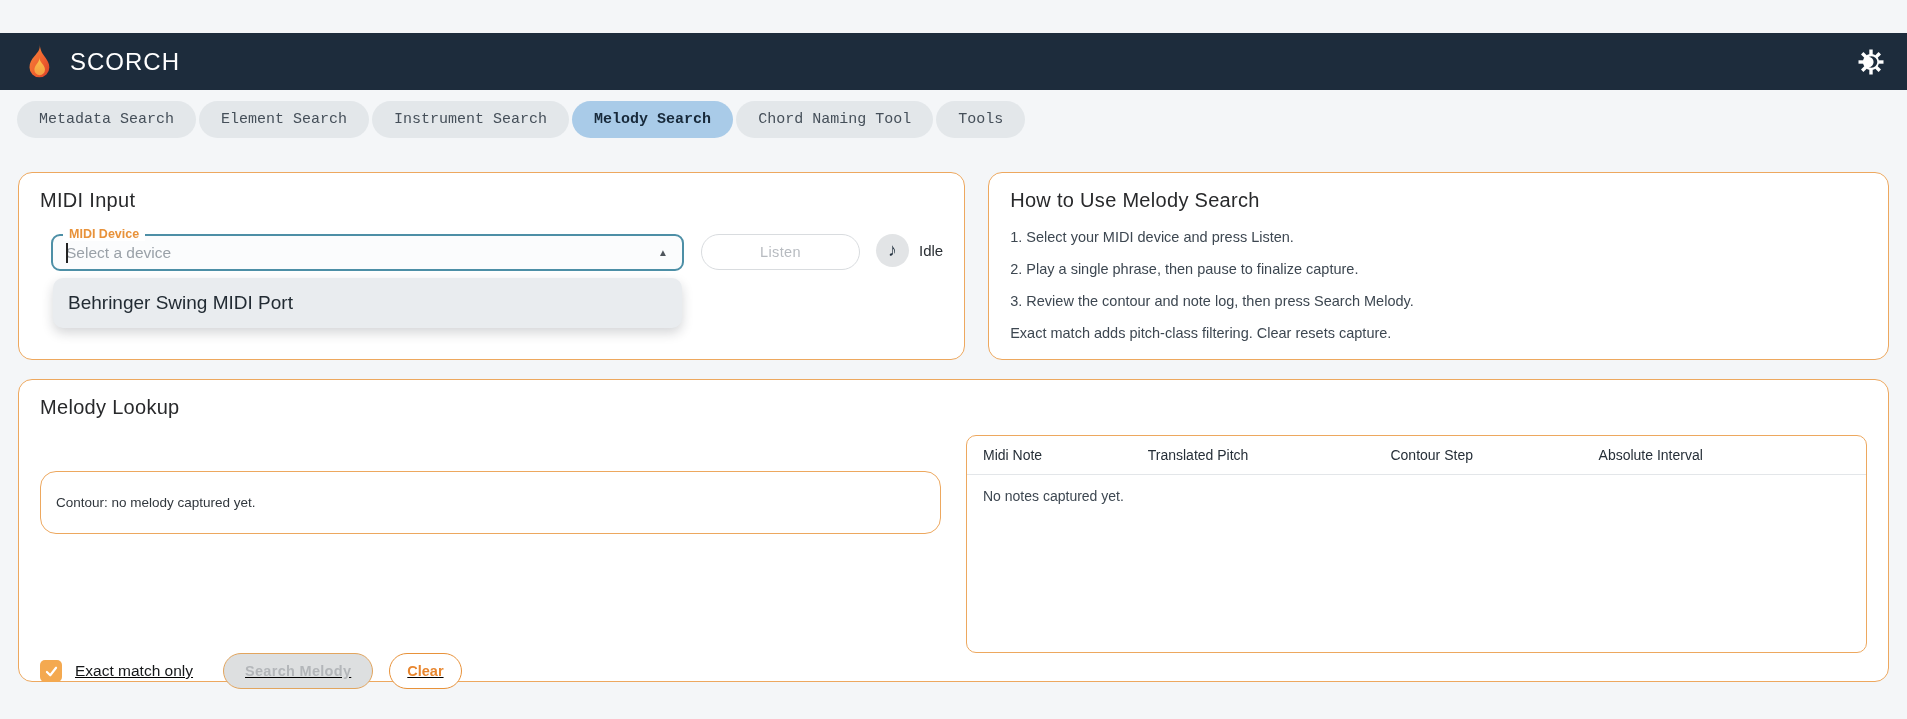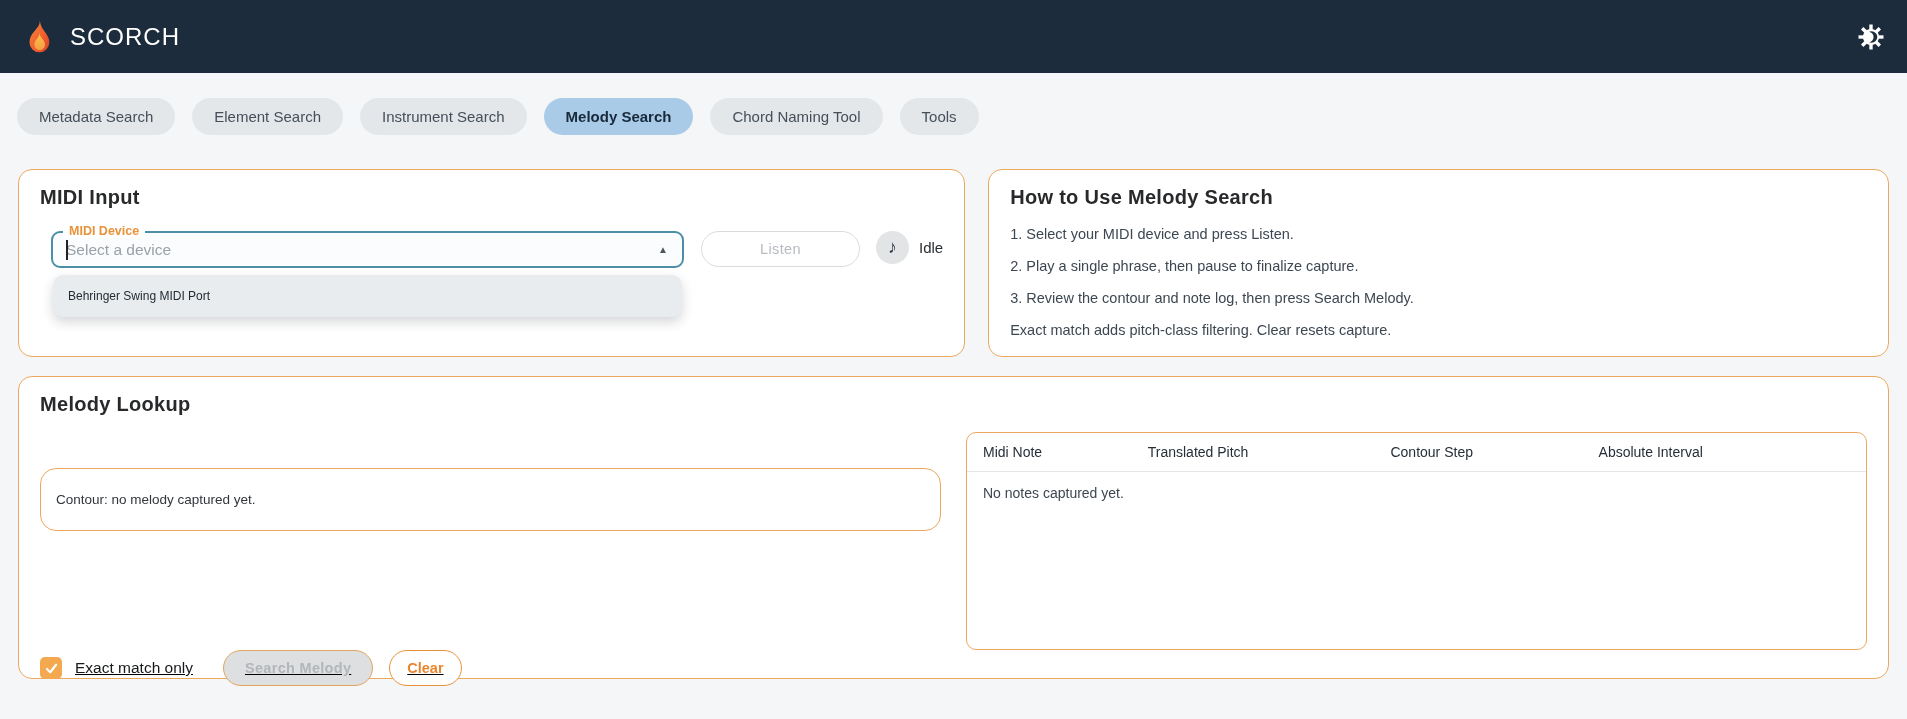--- a/index.html
+++ b/index.html
@@ -4,42 +4,44 @@
 <style>
   * { box-sizing: border-box; margin: 0; padding: 0; }
   html, body { width: 1907px; height: 719px; overflow: hidden; }
   body {
     font-family: "Liberation Sans", sans-serif;
     background: #f4f6f8;
   }
 
   
   .header {
-    height: 73px;
+    height: 57px;
     background: #1d2c3c;
     display: flex;
     align-items: center;
     padding: 0 22px;
+    margin-top: 33px;
   }
   .logo { width: 34px; height: 38px; display: block; }
   .app-title {
     color: #ffffff;
     font-size: 24px;
     font-weight: 500;
     letter-spacing: 1px;
     margin-left: 14px;
   }
   .header-spacer { flex: 1; }
   .theme-toggle { width: 28px; height: 28px; cursor: pointer; display: block; }
 
   
   .tabbar {
     display: flex;
-    gap: 17px;
-    padding: 25px 17px 0 17px;
+    gap: 3px;
+    padding: 11px 17px 0 17px;
+    font-family: Liberation Mono, monospace;
   }
   .tab {
     height: 37px;
     line-height: 37px;
     padding: 0 22px;
     border-radius: 19px;
     background: #e3e7ea;
     color: #454f59;
     font-size: 15px;
     font-weight: 500;
@@ -61,21 +63,21 @@
   }
   .card {
     background: #ffffff;
     border: 1px solid #eda85f;
     border-radius: 14px;
     padding: 16px 21px;
   }
   .card.h-small { height: 188px; }
   .card-title {
     font-size: 20px;
-    font-weight: 700;
+    font-weight: 400;
     color: #28292b;
     letter-spacing: 0.3px;
   }
 
   
   .midi-row {
     margin-top: 22px;
     display: flex;
     align-items: flex-start;
     padding-left: 11px;
@@ -132,21 +134,21 @@
     left: 0;
     width: 100%;
     background: #e9ecef;
     border-radius: 10px;
     box-shadow: 0 5px 12px rgba(20,30,40,0.18);
     z-index: 5;
     overflow: hidden;
   }
   .dropdown-option {
     padding: 14px 15px;
-    font-size: 12px;
+    font-size: 19px;
     color: #222b33;
     cursor: pointer;
   }
   .listen-btn {
     margin-left: 17px;
     width: 159px;
     height: 36px;
     border-radius: 18px;
     background: #ffffff;
     border: 1px solid #d9dcdf;

